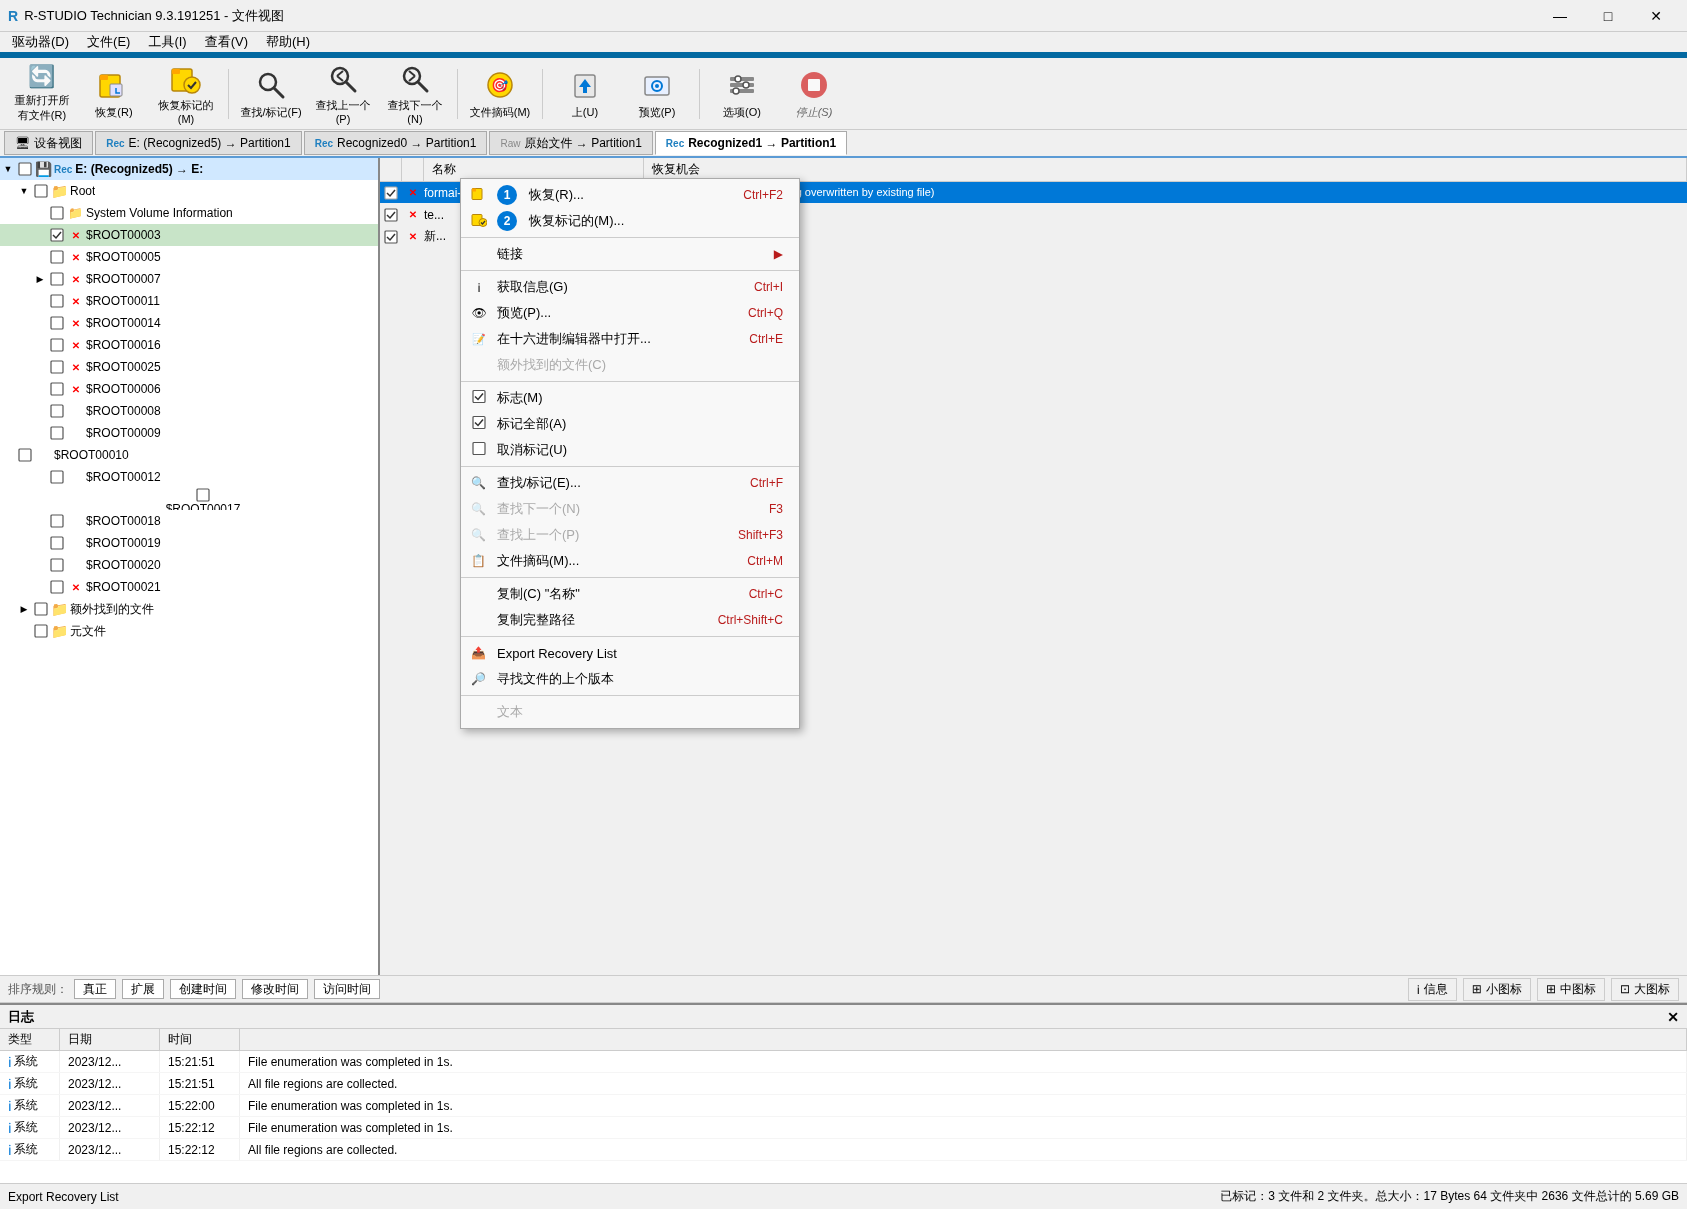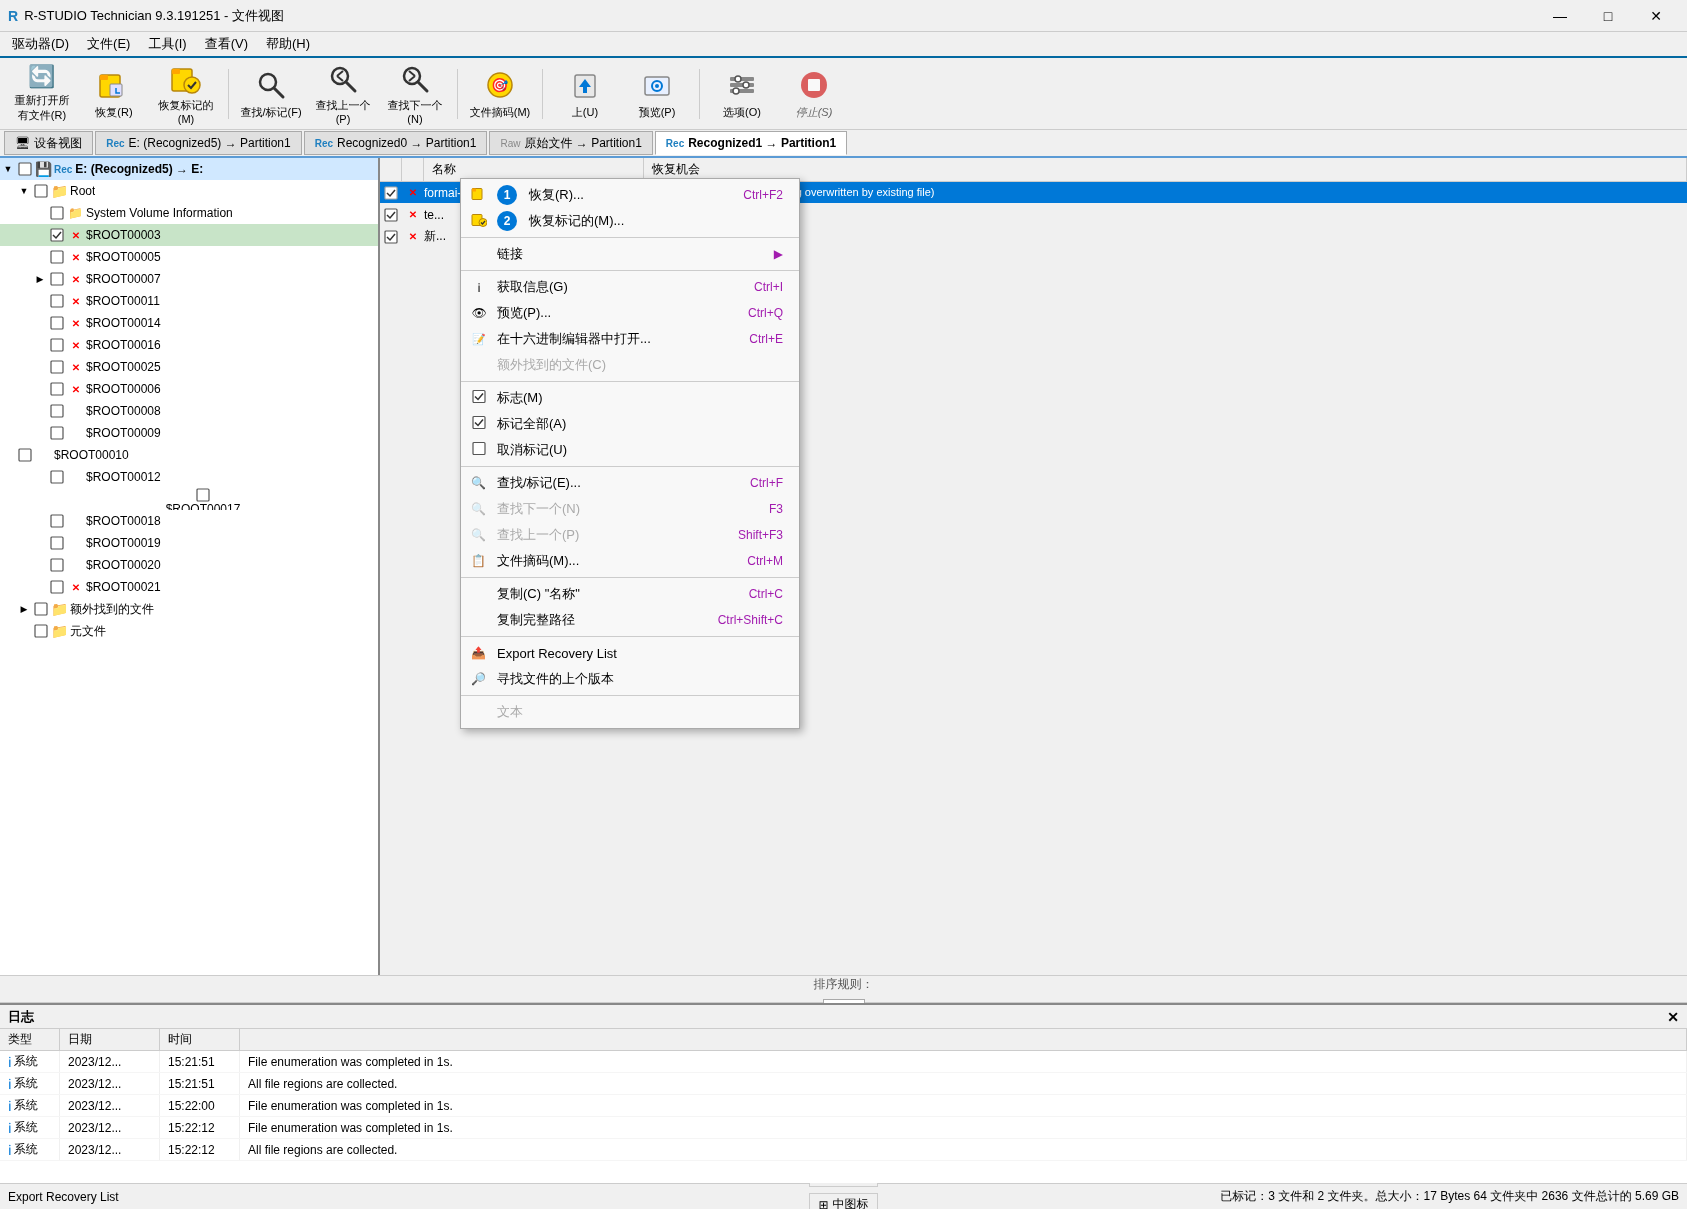--- a/index.html
+++ b/index.html
@@ -44,21 +44,21 @@
       justify-content: center;
     }
 
     
     .menu-bar {
       background: #f0f0f0;
       height: 26px;
       display: flex;
       align-items: center;
       padding: 0 4px;
-      border-bottom: 2px solid #0369a1;
+      border-bottom: 6px solid #0369a1;
       gap: 2px;
     }
     .menu-item {
       padding: 2px 8px;
       cursor: pointer;
       font-size: 13px;
       height: 22px;
       display: flex;
       align-items: center;
     }
@@ -249,21 +249,20 @@
     .sort-bar {
       height: 28px;
       background: #f0f0f0;
       border-top: 1px solid #ccc;
       border-bottom: 1px solid #ccc;
       display: flex;
       align-items: center;
       padding: 0 8px;
       gap: 6px;
       font-size: 12px;
-      flex-direction: column;
     }
     .sort-label { color: #555; }
     .sort-btn {
       padding: 2px 8px;
       border: 1px solid #aaa;
       background: white;
       cursor: pointer;
       font-size: 12px;
       height: 20px;
       display: flex;
@@ -368,21 +367,21 @@
       cursor: pointer;
       position: relative;
       justify-content: space-between;
     }
     .ctx-item.disabled { color: #aaa; cursor: default; }
     .ctx-separator {
       height: 1px;
       background: #ccc;
       margin: 3px 0;
     }
-    .ctx-shortcut { color: #a21caf; font-size: 12px; margin-left: 20px; }
+    .ctx-shortcut { color: #b91c1c; font-size: 12px; margin-left: 20px; }
     .ctx-icon {
       position: absolute;
       left: 8px;
       top: 50%;
       transform: translateY(-50%);
       font-size: 14px;
       width: 20px;
       text-align: center;
     }
     .ctx-badge {

